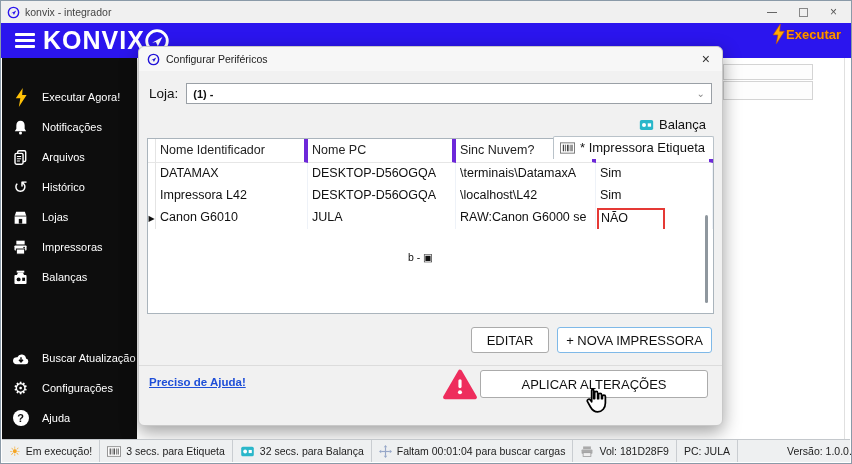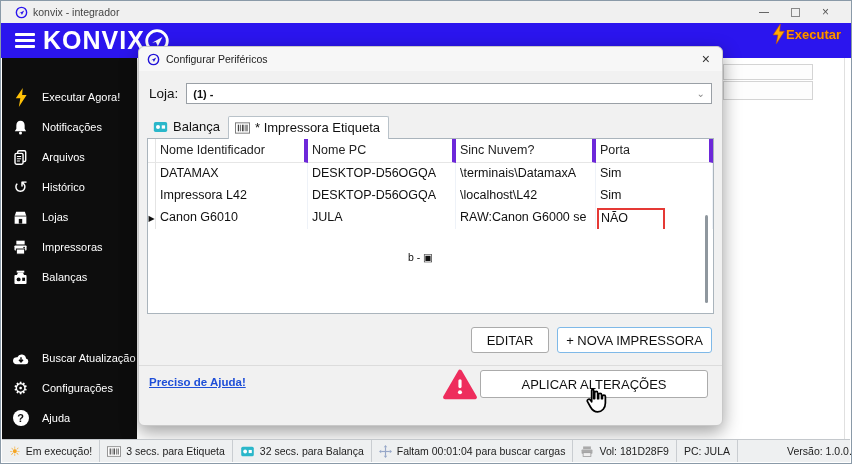--- a/index.html
+++ b/index.html
@@ -2,21 +2,21 @@
 <html><head>
 <meta charset="utf-8">
 <style>
   * { margin:0; padding:0; box-sizing:border-box; }
   html,body { width:852px; height:464px; overflow:hidden; }
   body { font-family:"Liberation Sans", sans-serif; background:#fff; position:relative; }
 
   .window { position:absolute; inset:0; border:1px solid #8a9aa8; background:#fff; }
 
   
-  .titlebar { height:22px; background:#f0f0f0; display:flex; align-items:center; padding:0 14px; }
+  .titlebar { height:22px; background:#f0f0f0; display:flex; align-items:center; padding:0 6px; }
   .titlebar-icon { width:13px; height:13px; margin-right:5px; }
   .titlebar-title { font-size:10.5px; color:#444; flex:1; }
   .win-controls { display:flex; align-items:center; gap:22px; padding-right:8px; color:#666; }
   .win-min { width:10px; height:1px; background:#666; }
   .win-max { width:9px; height:9px; border:1px solid #888; }
   .win-close { font-size:12px; line-height:1; color:#555; }
 
   
   .appheader { height:35px; background:#2b15ee; display:flex; align-items:center; padding:0 10px; position:relative; }
   .hamburger { width:20px; display:flex; flex-direction:column; gap:3px; margin:0 8px 0 4px; }
@@ -54,21 +54,21 @@
   .dlg-icon { width:13px; height:13px; margin-right:6px; }
   .dlg-title { font-size:10.5px; color:#222; flex:1; }
   .dlg-close { font-size:14px; color:#333; padding:0 4px; cursor:pointer; }
 
   .loja-row { display:flex; align-items:center; gap:8px; padding:12px 10px 6px 10px; }
   .loja-label { font-size:13.5px; color:#111; }
   .combo { flex:1; height:21px; background:#fff; border:1px solid #9aa0a6; display:flex; align-items:center; padding:0 6px; position:relative; }
   .combo-value { font-size:11px; font-weight:bold; color:#111; }
   .combo-chevron { position:absolute; right:6px; color:#888; font-size:10px; }
 
-  .tabs { display:flex; align-items:flex-end; padding:4px 8px 0 8px; height:28px; }
+  .tabs { display:flex; align-items:flex-end; padding:4px 8px 0 8px; height:28px;flex-direction:column; }
   .tab { display:flex; align-items:center; gap:5px; font-size:13px; color:#111; padding:3px 8px 4px 6px; cursor:pointer; }
   .tab.active { background:#fff; border:1px solid #b9c2c9; border-bottom:none; border-radius:2px 2px 0 0; position:relative; z-index:2; margin-bottom:-1px; }
 
   .grid-wrap { position:relative; margin:0 8px; background:#fff; border:1px solid #aab4bc; height:176px; }
   .grid { display:grid; grid-template-columns:8px 152px 148px 140px 1fr; }
   .g-head { font-size:12.5px; color:#222; padding:4px 4px 4px 4px; border-right:4px solid #6d28d9; border-bottom:1px solid #e6e6e6; height:24px; }
   .g-cell { font-size:12.5px; color:#111; padding:3px 4px; height:22px; border-right:1px solid #eef2f8; white-space:nowrap; overflow:hidden; }
   .g-gutter { border-right:1px solid #e4e4e4; font-size:8px; color:#111; display:flex; align-items:center; justify-content:center; padding:0; }
   .grid-row { display:contents; cursor:pointer; }
   .nao-box { display:inline-block; border:2px solid #e53935; padding:0 2px; min-width:68px; height:28px; line-height:17px; margin:-2px 0 0 -3px; }

